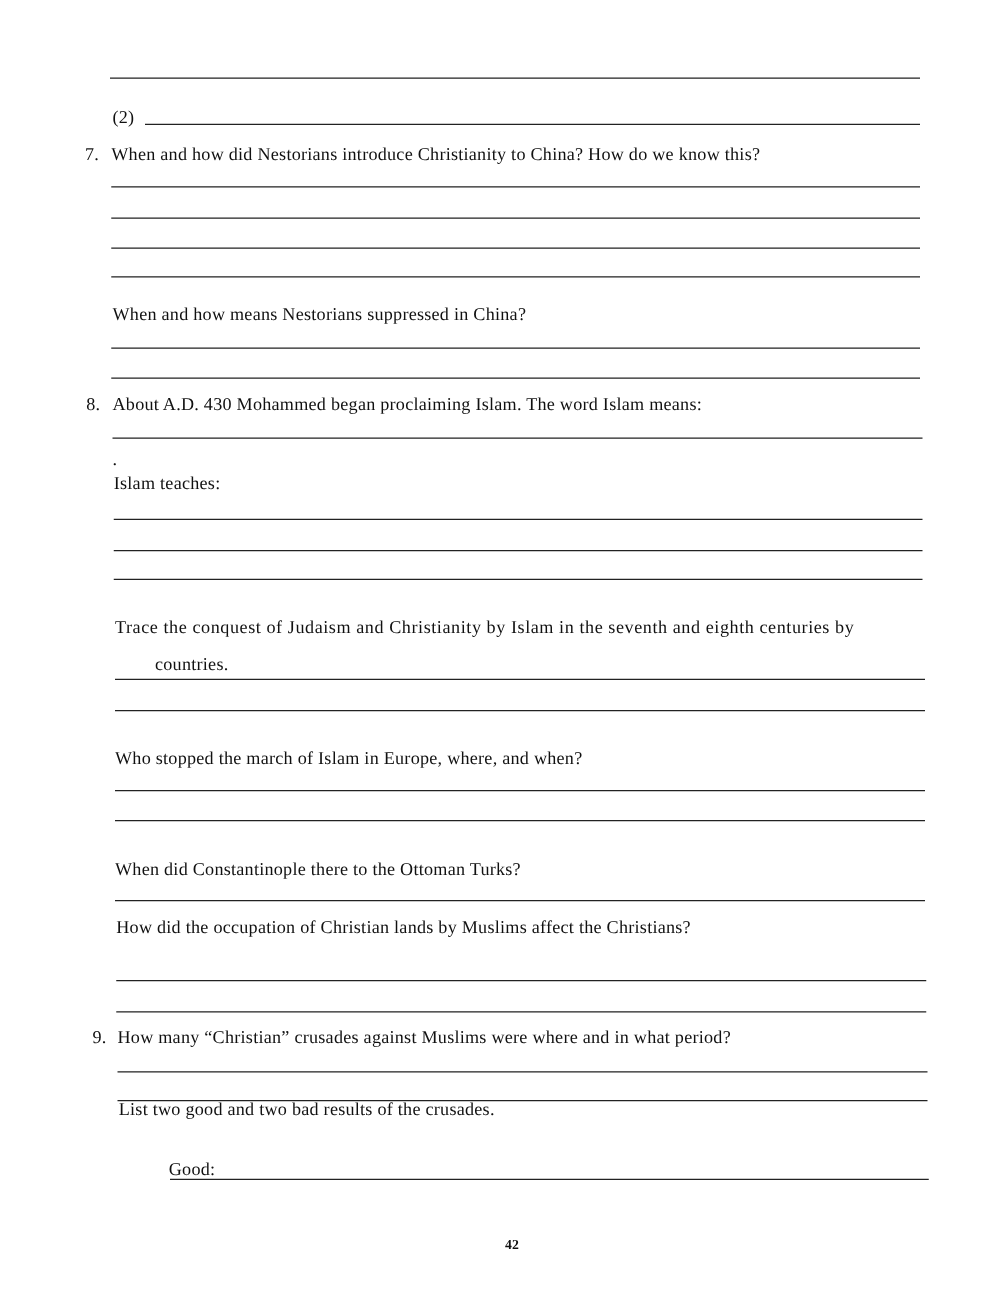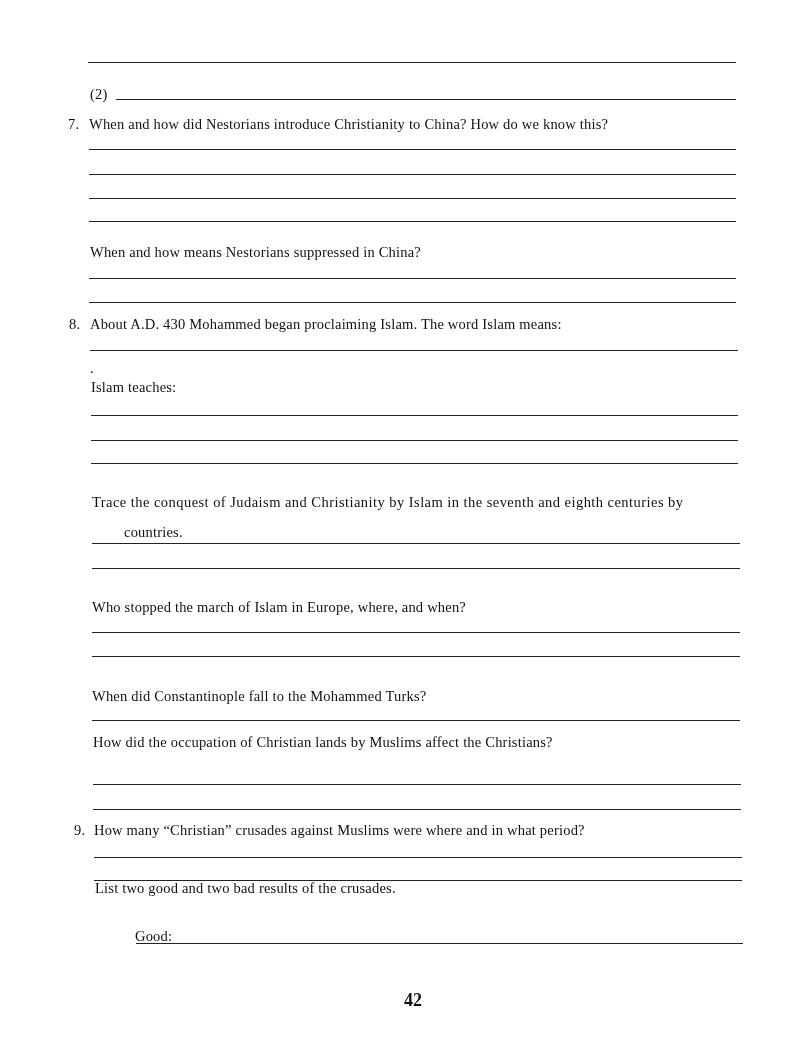--- a/index.html
+++ b/index.html
@@ -1,20 +1,20 @@
 <!DOCTYPE html>
 <html><head>
 <meta charset="utf-8">
 <style>
   html, body { margin: 0; padding: 0; background: #ffffff; }
   body { width: 799px; height: 1053px; position: relative; overflow: hidden;
          font-family: "Liberation Serif", "DejaVu Serif", serif; color: #111; }
   .txt { position: absolute; font-size: 14.5px; white-space: nowrap; letter-spacing: 0.2px; }
   .line { position: absolute; height: 0; border-top: 1px solid #222; }
-  .pnum { position: absolute; font-size: 18px; font-weight: bold; }
+  .pnum { position: absolute; font-size: 11px; font-weight: bold; }
 </style>
 </head>
 <body>
 
 <div class="line" style="left:88px; top:62px; width:648px;"></div>
 
 <div class="txt" style="left:90px; top:86px;">(2)</div>
 <div class="line" style="left:116px; top:99px; width:620px;"></div>
 
 <div class="txt" style="left:68px; top:116px;">7.</div>
@@ -40,21 +40,21 @@
 
 <div class="txt" style="left:92px; top:494px; letter-spacing:0.45px;text-align:right;">Trace the conquest of Judaism and Christianity by Islam in the seventh and eighth centuries by</div>
 <div class="txt" style="left:92px; top:524px;margin-left:32px;">countries.</div>
 <div class="line" style="left:92px; top:543px; width:648px;"></div>
 <div class="line" style="left:92px; top:568px; width:648px;"></div>
 
 <div class="txt" style="left:92px; top:599px;">Who stopped the march of Islam in Europe, where, and when?</div>
 <div class="line" style="left:92px; top:632px; width:648px;"></div>
 <div class="line" style="left:92px; top:656px; width:648px;"></div>
 
-<div class="txt" style="left:92px; top:688px;">When did Constantinople fall to the Mohammed Turks?</div>
+<div class="txt" style="left:92px; top:688px;">When did Constantinople there to the Ottoman Turks?</div>
 <div class="line" style="left:92px; top:720px; width:648px;"></div>
 
 <div class="txt" style="left:93px; top:734px;">How did the occupation of Christian lands by Muslims affect the Christians?</div>
 <div class="line" style="left:93px; top:784px; width:648px;"></div>
 <div class="line" style="left:93px; top:809px; width:648px;"></div>
 
 <div class="txt" style="left:74px; top:822px;">9.</div>
 <div class="txt" style="left:94px; top:822px;">How many “Christian” crusades against Muslims were where and in what period?</div>
 <div class="line" style="left:94px; top:857px; width:648px;"></div>
 <div class="line" style="left:94px; top:880px; width:648px;"></div>

